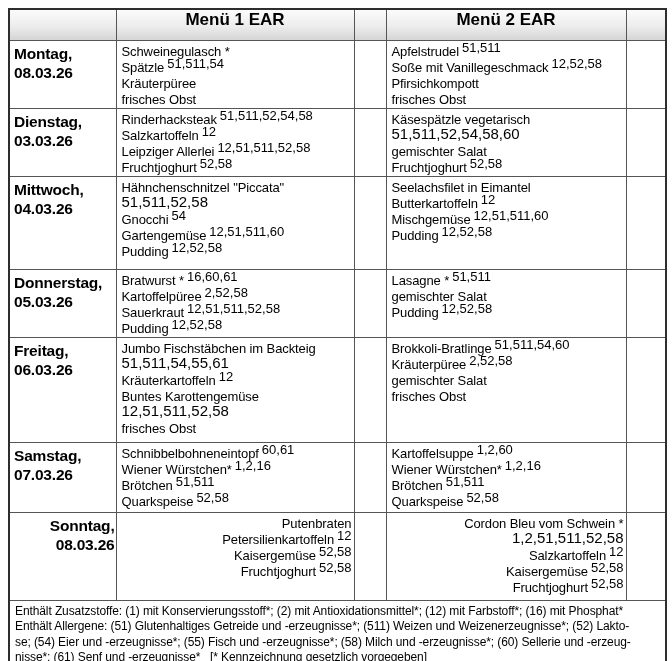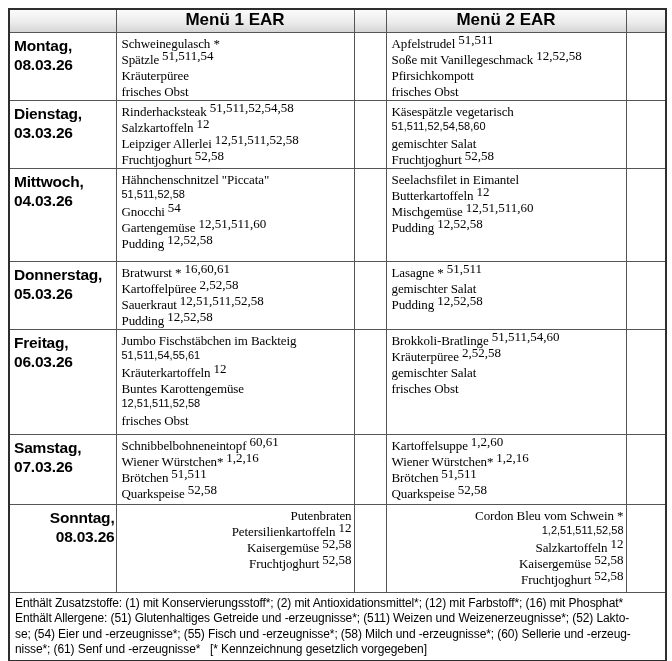--- a/index.html
+++ b/index.html
@@ -36,30 +36,30 @@
     line-height: 19px;
     padding: 3px 1px 0 4px;
     letter-spacing: -0.2px;
   }
   td.menu-cell {
     font-size: 13px;
     line-height: 16px;
     padding: 3px 2px 0 5px;
     letter-spacing: -0.1px;
   }
-  .menu-line { white-space: nowrap; font-family: Liberation Serif, serif; }
+  .menu-line { white-space: nowrap; }
   .sup {
     font-size: 13px;
     position: relative;
     top: -4px;
     margin-left: 3px;
     letter-spacing: 0;
   }
   .codes-line {
-    font-size: 11px;
+    font-size: 15px;
     line-height: 12px;
     margin-bottom: 4px;
     letter-spacing: 0;
   }
   td.footer-cell {
     font-size: 12px;
     line-height: 15.5px;
     padding: 3px 4px 2px 5px;
     letter-spacing: -0.1px;
   }
@@ -71,21 +71,21 @@
 <div class="sheet">
   <table class="menu-table">
     <colgroup>
       <col style="width:107px">
       <col style="width:238px">
       <col style="width:32px">
       <col style="width:240px">
       <col style="width:40px">
     </colgroup>
     <thead>
-      <tr style="height:23px">
+      <tr style="height:31px">
         <td class="hcell"></td>
         <td class="hcell">Menü 1 EAR</td>
         <td class="hcell"></td>
         <td class="hcell">Menü 2 EAR</td>
         <td class="hcell"></td>
       </tr>
     </thead>
     <tbody>
     <tr style="height: 68px; padding-left: 9px;">
           <td class="day-cell">

